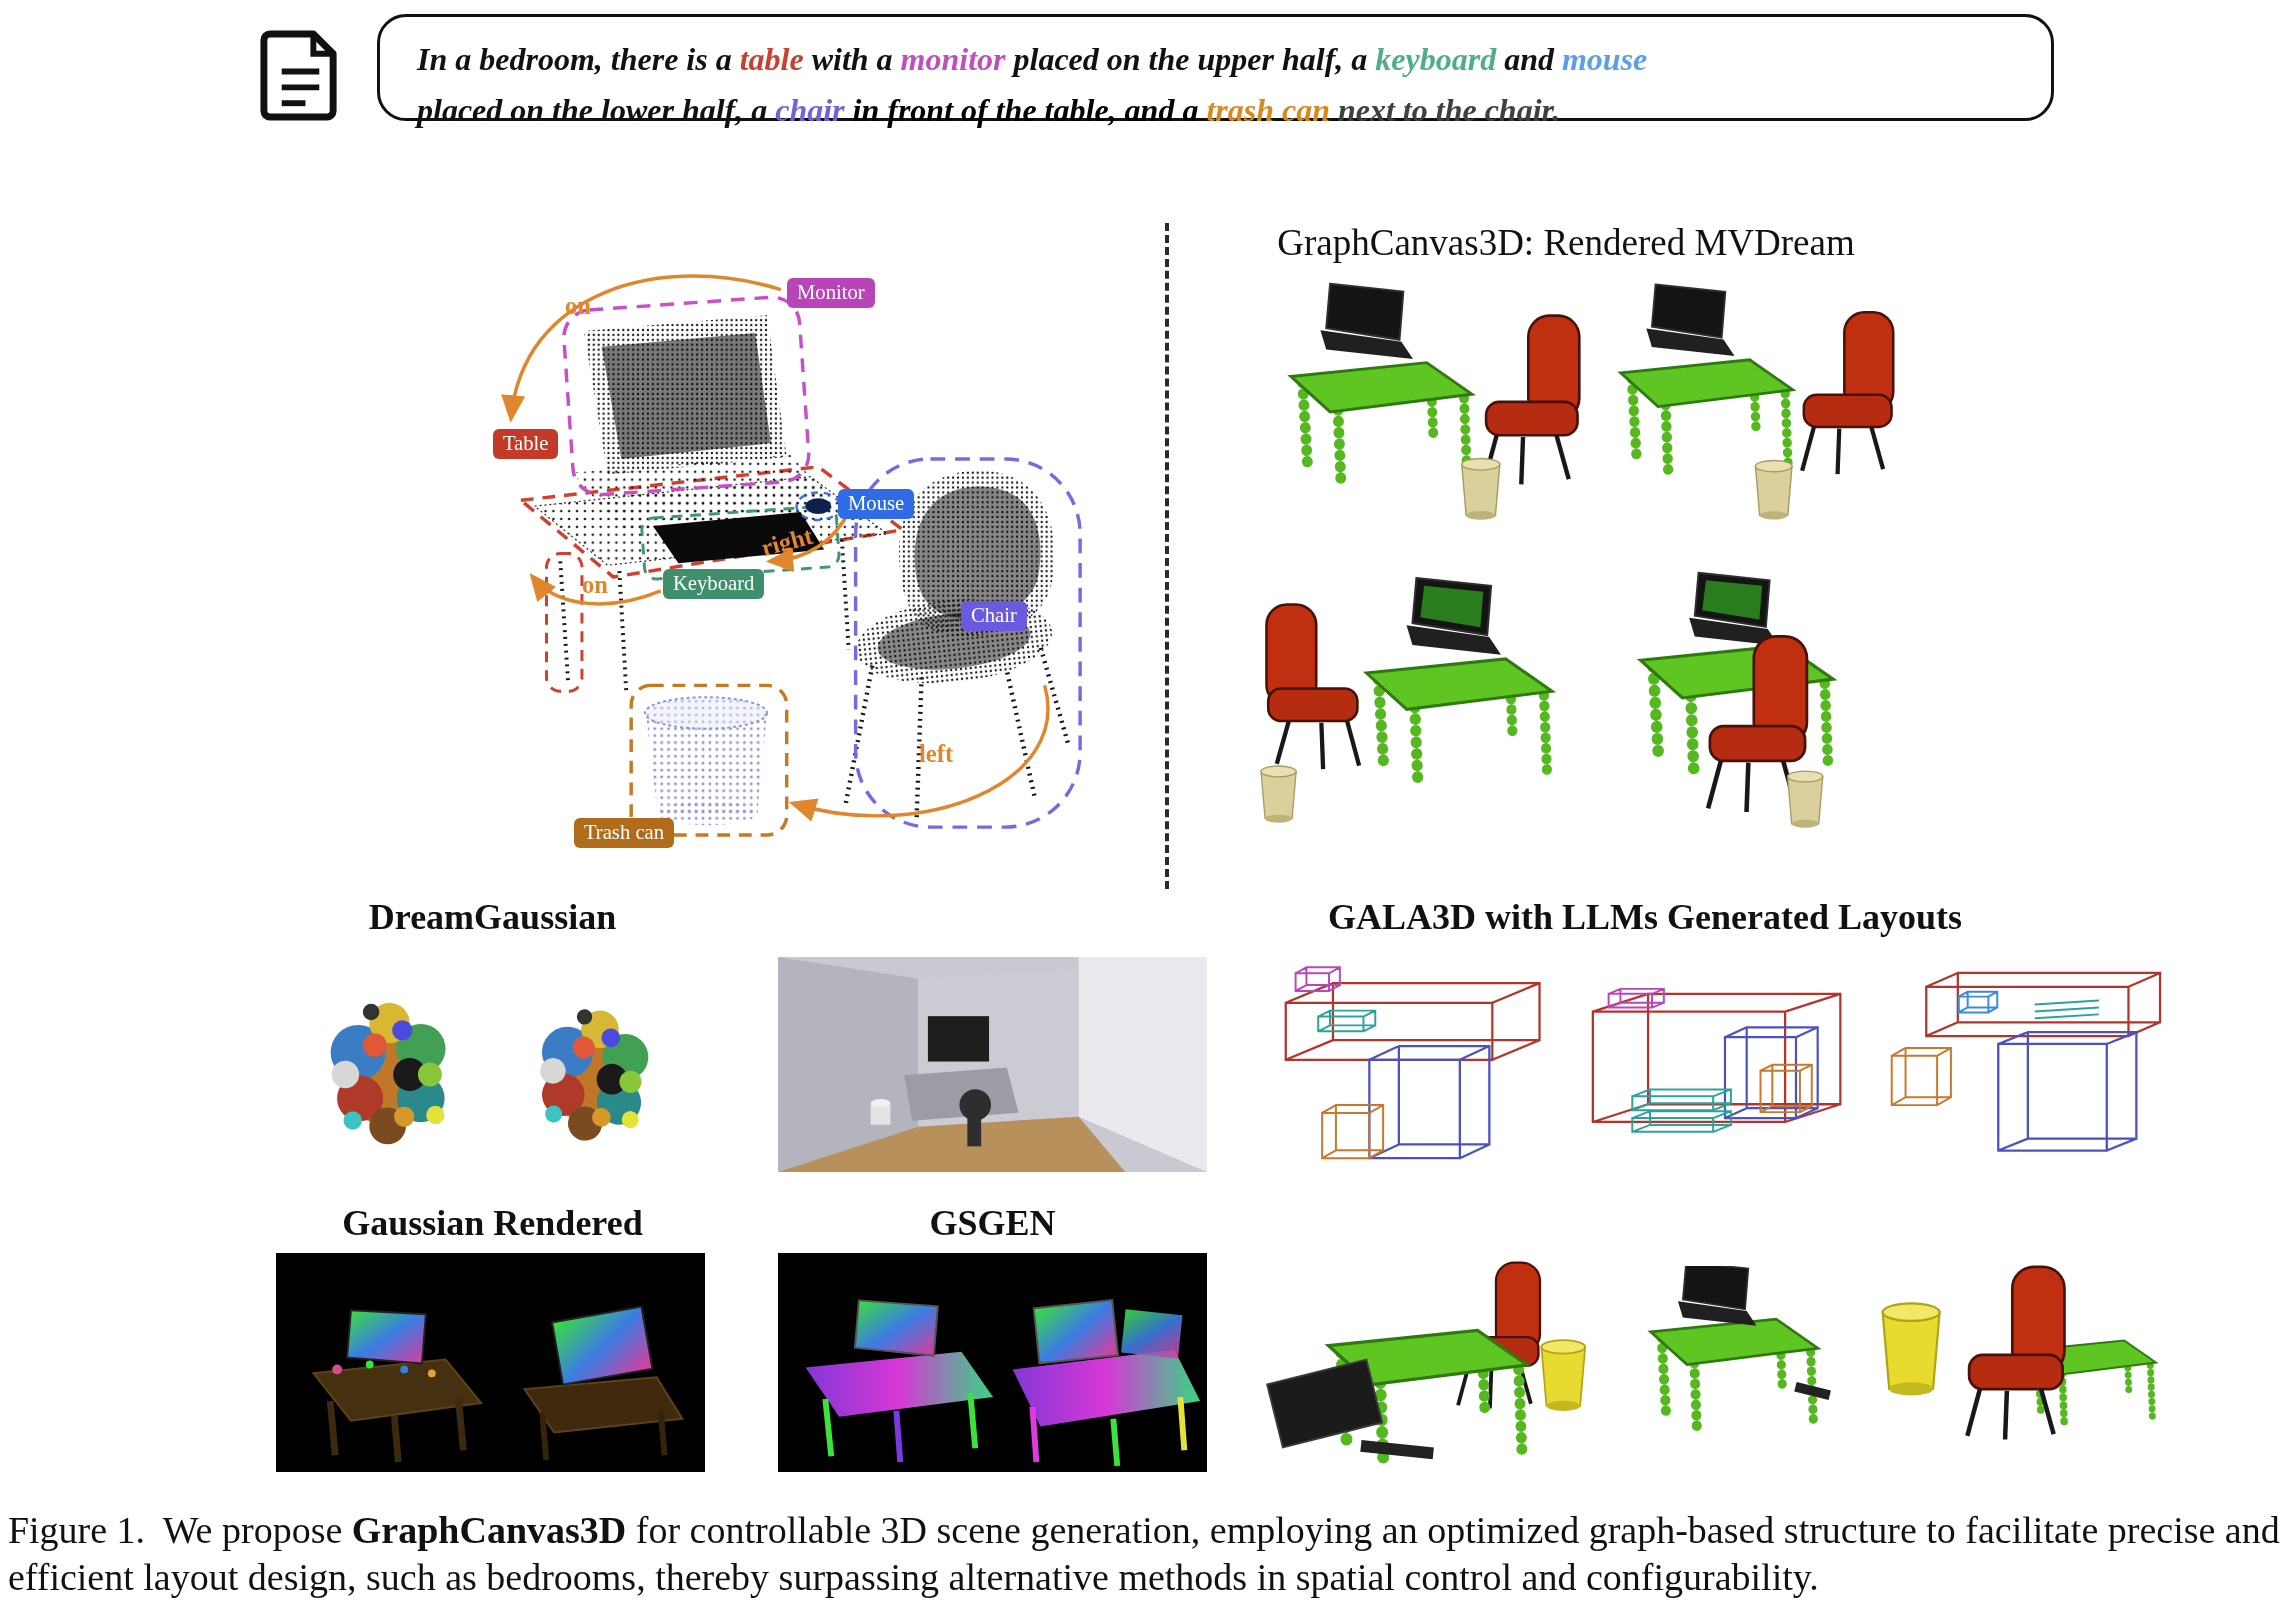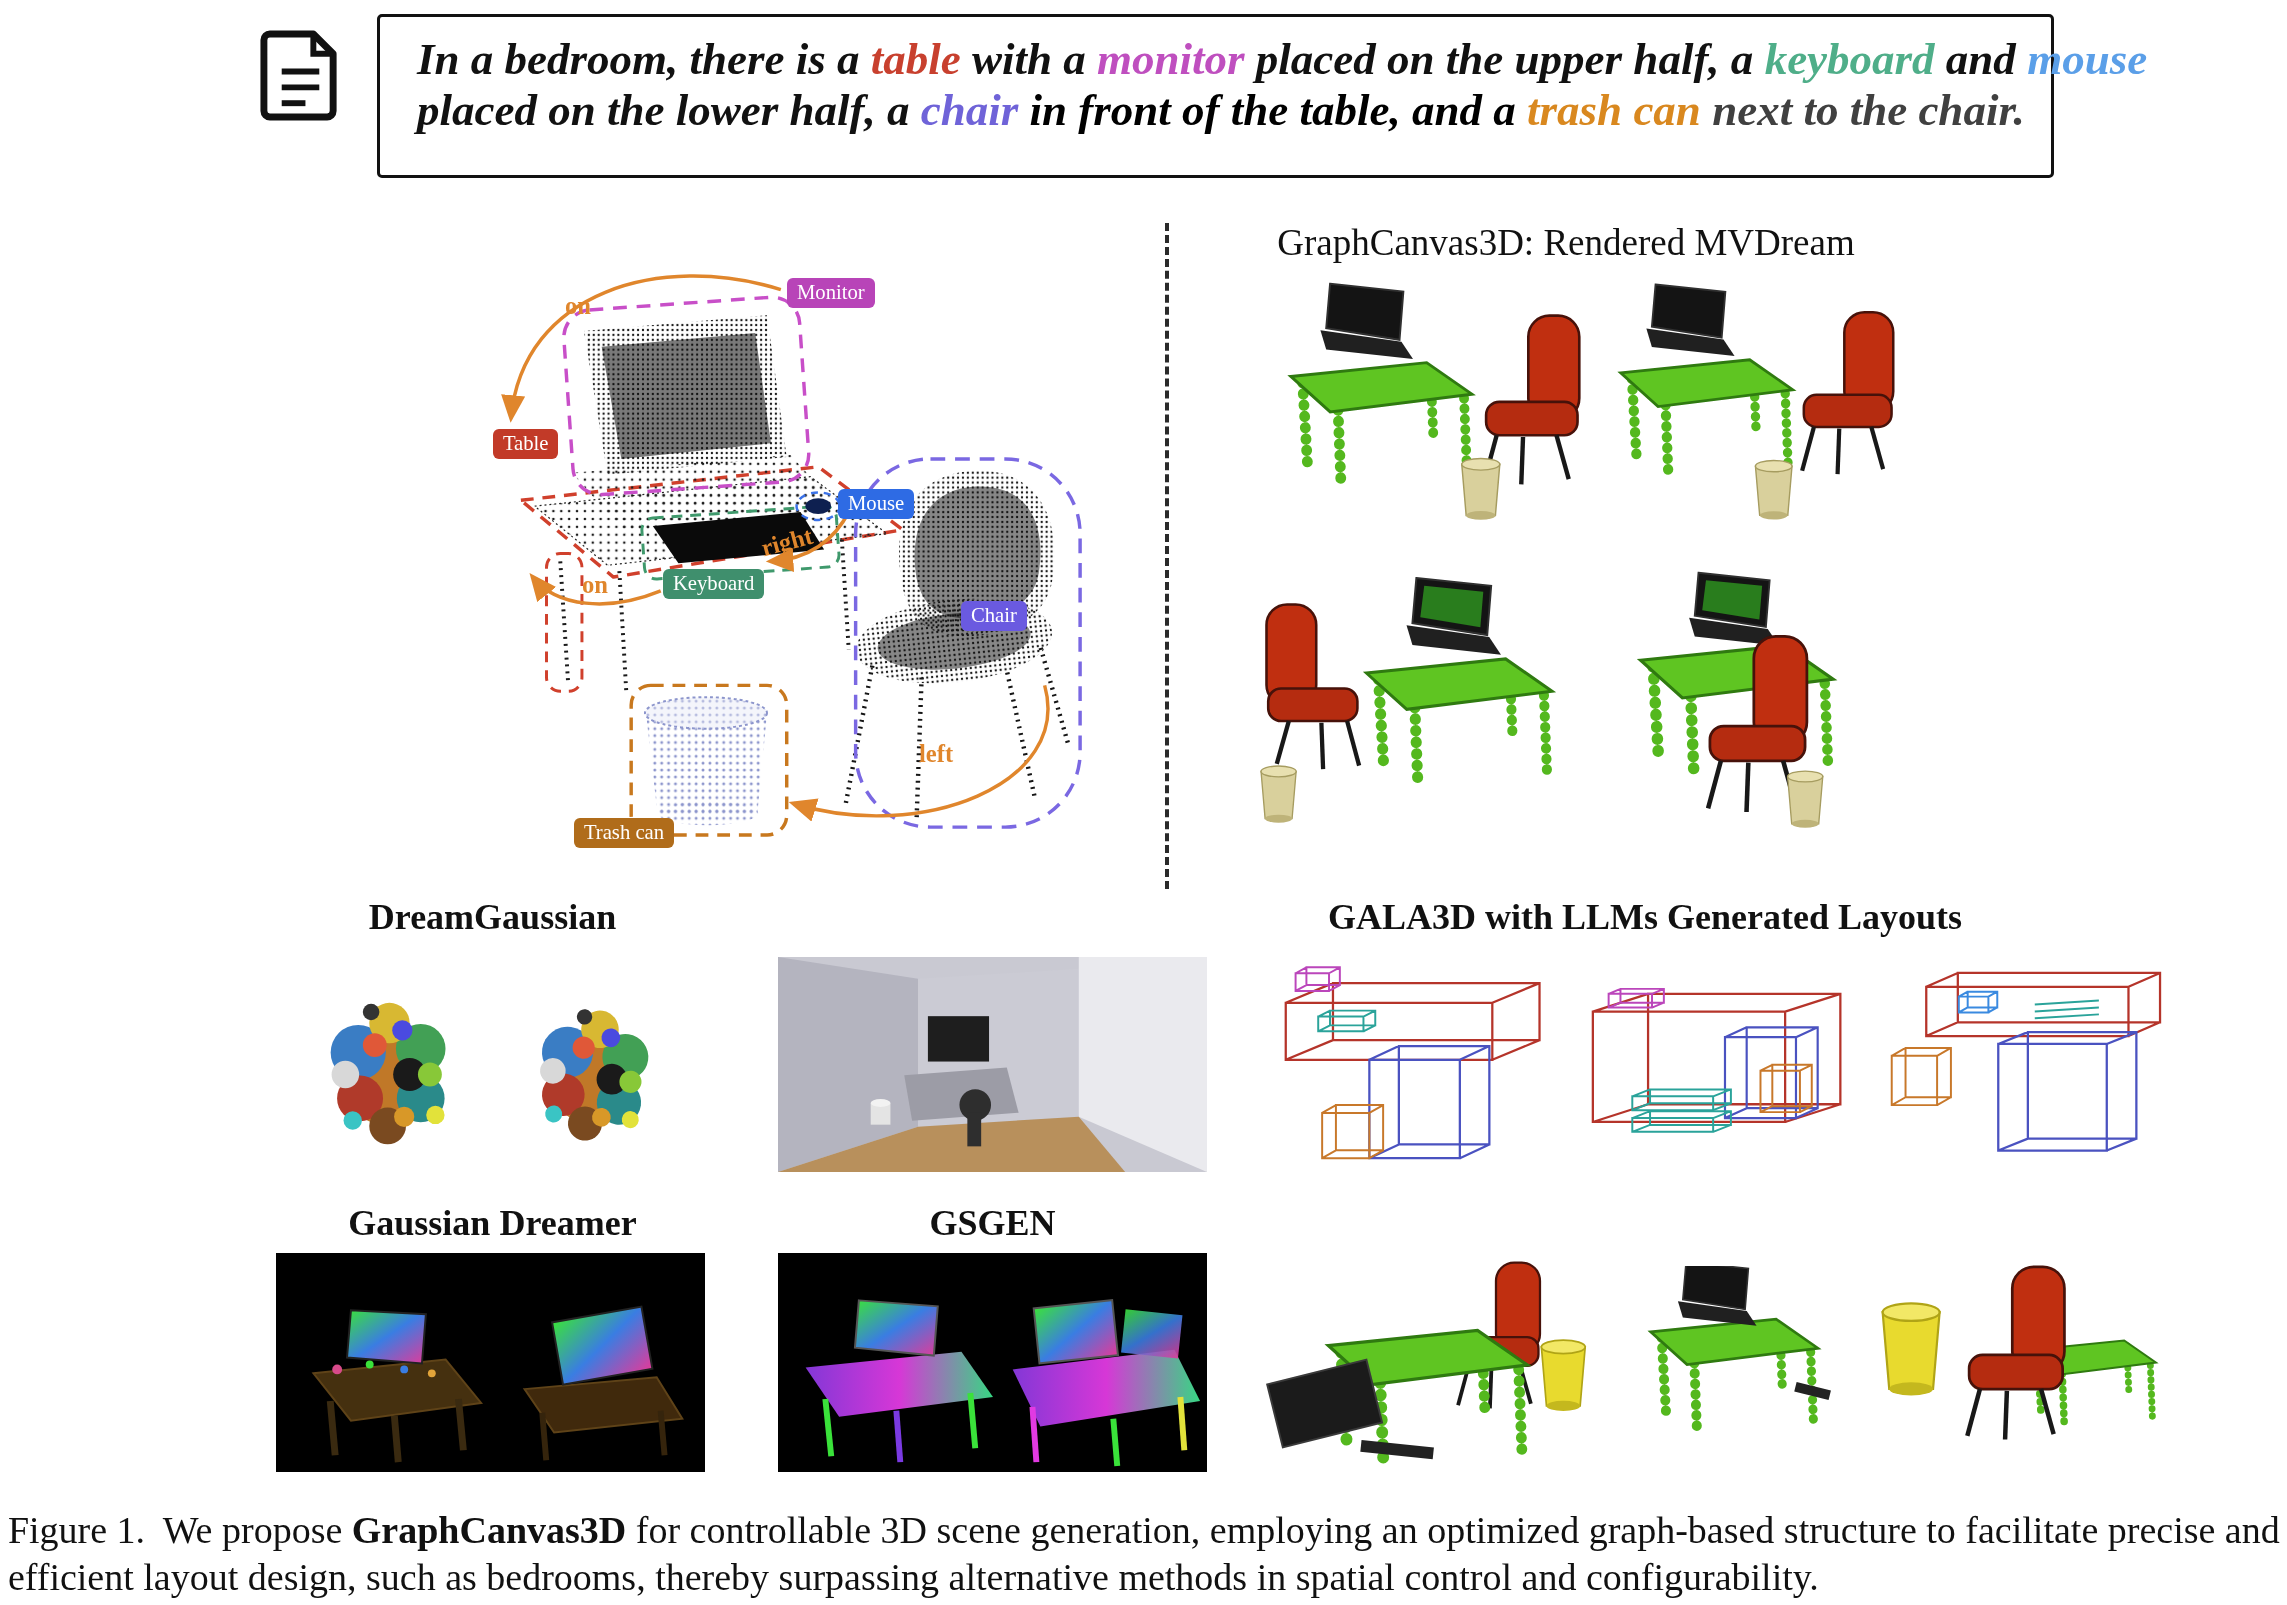--- a/index.html
+++ b/index.html
@@ -3,23 +3,23 @@
 <meta charset="utf-8">
 <style>
   * { margin:0; padding:0; box-sizing:border-box; }
   html,body { background:#ffffff; }
   #page { position:relative; width:2287px; height:1606px; background:#fff;
           font-family:"Liberation Serif", serif; color:#111; overflow:hidden; }
   .abs { position:absolute; }
 
   #doc-icon { left:256px; top:27.6px; width:89px; height:95px; }
 
-  #prompt-box { left:377px; top:13.8px; width:1677px; height:164px;
-    border:3.9px solid #111; border-radius:5px; padding:17.7px 29.6px 0 37px;
-    font-style:italic; font-weight:600; font-size:45px; line-height:51px; }
+  #prompt-box { left:377px; top:13.8px; width:1677px; height:107px;
+    border:3.9px solid #111; border-radius:29px; padding:17.7px 29.6px 0 37px;
+    font-style:italic; font-weight:600; font-size:32px; line-height:51px; }
   .pline { white-space:nowrap; }
 
   .sec-title   { position:absolute; font-size:37px; text-align:center; }
   .method-title{ position:absolute; font-size:36px; font-weight:700; text-align:center; }
 
   #divider { left:1165px; top:223px; height:666px; width:0; border-left:4.9px dashed #2a2a2a; }
 
   #graph-panel { left:424px; top:264px; width:690px; height:635px; }
   .gbadge { position:absolute; color:#fff; font-size:20.7px; padding:3px 9.9px;
             border-radius:5.9px; white-space:nowrap; line-height:1.15; }
@@ -275,21 +275,21 @@
       <path d="M55,22h205v50h-205Z M87,8h205v50h-205Z M55,22L87,8 M260,22L292,8 M55,72L87,58 M260,72L292,58" stroke="#b5342a" fill="none" stroke-width="2.3"></path>
       <path d="M128,80h110v108h-110Z M158,68h110v108h-110Z M128,80L158,68 M238,80L268,68 M128,188L158,176 M238,188L268,176" stroke="#4a52c0" fill="none" stroke-width="2.3"></path>
       <path d="M88,32h30v16h-30Z M97,27h30v16h-30Z M88,32L97,27 M118,32L127,27 M88,48L97,43 M118,48L127,43" stroke="#3a8ae0" fill="none" stroke-width="2"></path>
       <line x1="165" y1="40" x2="230" y2="36" stroke="#2aa39a" stroke-width="2"></line>
       <line x1="165" y1="47" x2="230" y2="43" stroke="#2aa39a" stroke-width="2"></line>
       <line x1="165" y1="54" x2="230" y2="50" stroke="#2aa39a" stroke-width="2"></line>
       <path d="M20,92h46v50h-46Z M34,84h46v50h-46Z M20,92L34,84 M66,92L80,84 M20,142L34,134 M66,142L80,134" stroke="#c8782a" fill="none" stroke-width="2"></path>
     </svg>
   </div>
 
-  <div class="method-title" style="left:276px;top:1202px;width:433px">Gaussian Dreamer</div>
+  <div class="method-title" style="left:276px;top:1202px;width:433px">Gaussian Rendered</div>
   <div class="method-title" style="left:778px;top:1202px;width:429px">GSGEN</div>
 
   <div class="black-panel" style="left:276px;top:1253px;width:429px;height:219px">
     <svg class="fill" viewBox="0 0 435 222">
       <rect width="435" height="222" fill="#000"></rect>
       <polygon points="38,122 172,108 208,152 76,170" fill="#45300f" stroke="#5f4318" stroke-width="2"></polygon>
       <line x1="55" y1="150" x2="60" y2="205" stroke="#3a2a10" stroke-width="7"></line>
       <line x1="120" y1="165" x2="124" y2="212" stroke="#3a2a10" stroke-width="7"></line>
       <line x1="185" y1="148" x2="190" y2="200" stroke="#3a2a10" stroke-width="7"></line>
       <polygon points="76,58 152,62 148,112 72,106" fill="url(#rainbow)" stroke="#222" stroke-width="2"></polygon>

